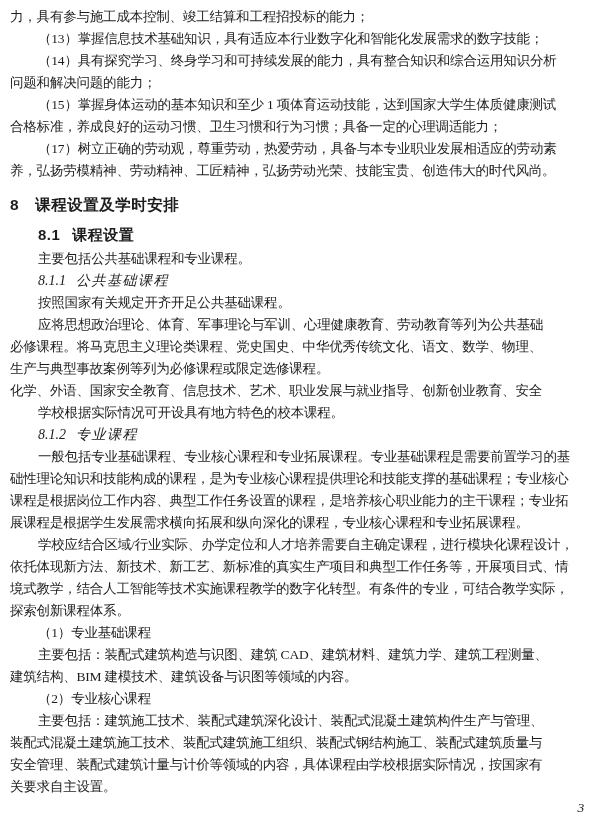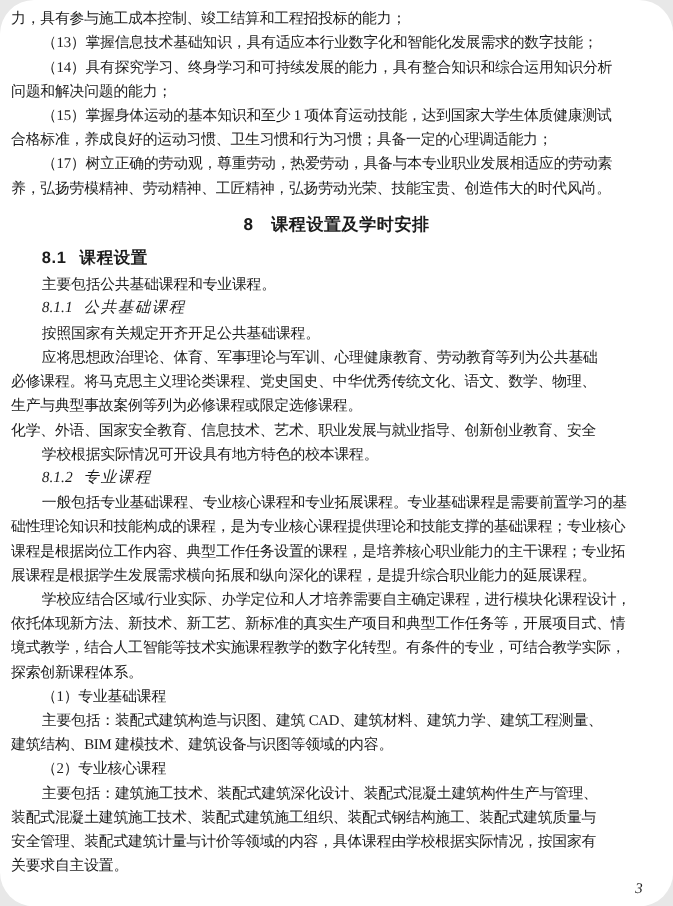--- a/index.html
+++ b/index.html
@@ -2,28 +2,27 @@
 <html lang="zh"><head>
 <meta charset="utf-8">
 <style>
   html,body{margin:0;padding:0;background:#e8e8e8;}
   .page{
     width:612px;height:824px;background:#ffffff;position:relative;
     box-sizing:border-box;padding:6px 10px 0 10px;overflow:hidden;
     font-family:"Liberation Serif","DejaVu Serif",serif;
     font-size:13.5px;line-height:22px;color:#1c1c1c;
     letter-spacing:-0.2px;
-    border-radius:31px;
   }
   .ln{white-space:nowrap;overflow:hidden;}
   .ind{padding-left:28px;}
   .h1{
     font-family:"Liberation Sans","DejaVu Sans",sans-serif;
     font-weight:bold;font-size:15.5px;line-height:24px;
-    margin:11px 0 7px 0;letter-spacing:0.5px;white-space:nowrap;text-align:center;
+    margin:11px 0 7px 0;letter-spacing:0.5px;white-space:nowrap;
   }
   .h1 .num{margin-right:16px;}
   .h2{
     font-family:"Liberation Sans","DejaVu Sans",sans-serif;
     font-weight:bold;font-size:15px;line-height:22px;
     padding-left:28px;margin:4px 0 2px 0;letter-spacing:0.5px;white-space:nowrap;
   }
   .h2 .num{margin-right:12px;}
   .h3{
     font-style:italic;font-size:14px;line-height:22px;
@@ -67,21 +66,21 @@
   <div class="ln">生产与典型事故案例等列为必修课程或限定选修课程。</div>
   <div class="ln">化学、外语、国家安全教育、信息技术、艺术、职业发展与就业指导、创新创业教育、安全</div>
   <div class="ln ind">学校根据实际情况可开设具有地方特色的校本课程。</div>
 
   <div class="h3">
     <span class="num">8.1.2</span><span>专业课程</span>
   </div>
   <div class="ln ind">一般包括专业基础课程、专业核心课程和专业拓展课程。专业基础课程是需要前置学习的基</div>
   <div class="ln">础性理论知识和技能构成的课程，是为专业核心课程提供理论和技能支撑的基础课程；专业核心</div>
   <div class="ln">课程是根据岗位工作内容、典型工作任务设置的课程，是培养核心职业能力的主干课程；专业拓</div>
-  <div class="ln">展课程是根据学生发展需求横向拓展和纵向深化的课程，是提升综合职业能力的延展课程。</div>
+  <div class="ln">展课程是根据学生发展需求横向拓展和纵向深化的课程，专业核心课程和专业拓展课程。</div>
   <div class="ln ind">学校应结合区域/行业实际、办学定位和人才培养需要自主确定课程，进行模块化课程设计，</div>
   <div class="ln">依托体现新方法、新技术、新工艺、新标准的真实生产项目和典型工作任务等，开展项目式、情</div>
   <div class="ln">境式教学，结合人工智能等技术实施课程教学的数字化转型。有条件的专业，可结合教学实际，</div>
   <div class="ln">探索创新课程体系。</div>
 
   <div class="ln ind">（1）专业基础课程</div>
   <div class="ln ind">主要包括：装配式建筑构造与识图、建筑 CAD、建筑材料、建筑力学、建筑工程测量、</div>
   <div class="ln">建筑结构、BIM 建模技术、建筑设备与识图等领域的内容。</div>
 
   <div class="ln ind">（2）专业核心课程</div>

